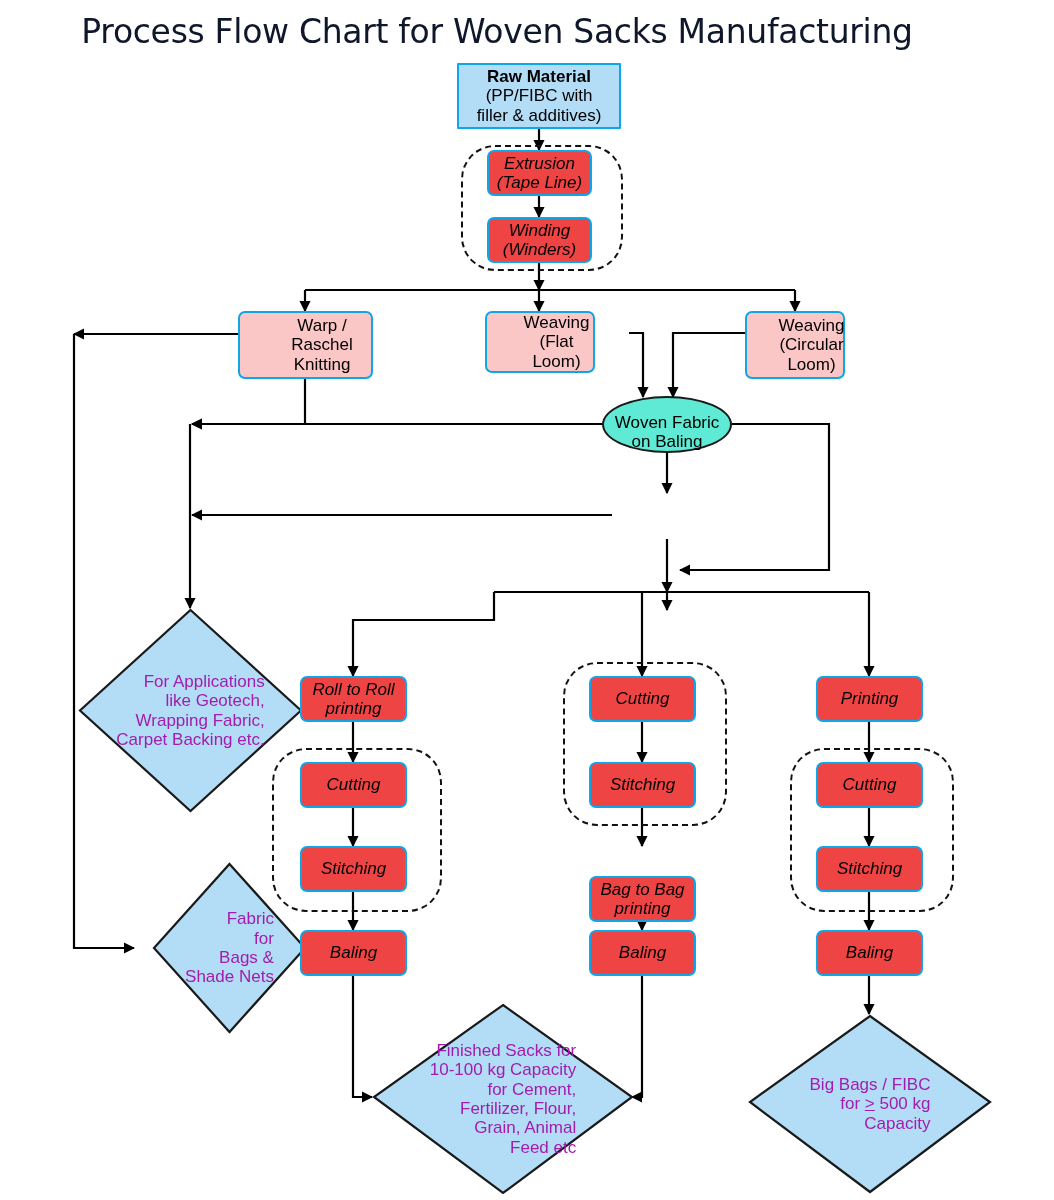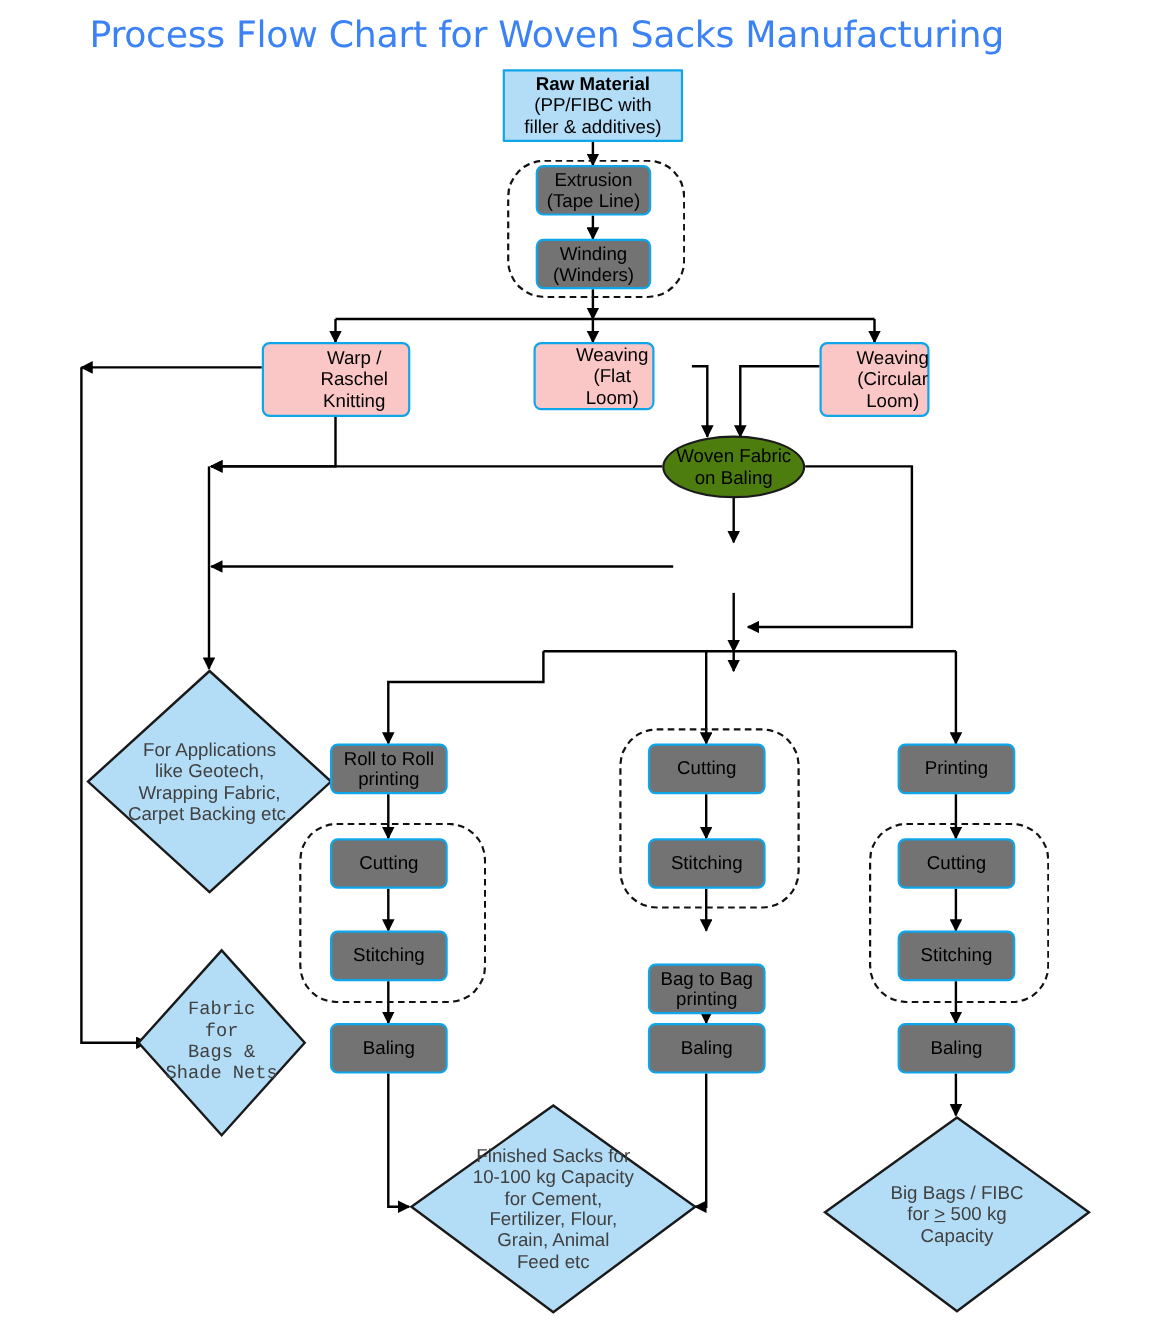--- a/index.html
+++ b/index.html
@@ -20,21 +20,21 @@
     height: 1200px;
   }
   #title {
     position: absolute;
     left: 0;
     top: 12px;
     width: 994px;
     text-align: center;
     font-size: 33px;
     font-weight: 400;
-    color: #3b82f6;
+    color: #0f172a;
     letter-spacing: -0.3px;
     font-family: "DejaVu Sans", sans-serif;
   }
   #wires {
     position: absolute;
     left: 0;
     top: 0;
     width: 1054px;
     height: 1200px;
     pointer-events: none;
@@ -51,48 +51,49 @@
     font-size: 17px;
     z-index: 3;
   }
   .rect {
     border: 2px solid #0ea5e9;
     border-radius: 7px;
   }
   .rect.sharp {
     border-radius: 1px;
   }
-  .green  { background: #737373; }
+  .green  { background: #ef4444; font-style: italic; }
   .pink   { background: #fbc6c6; padding-left: 33px; }
   .blue   { background: #b3ddf6; }
 
   .ellipse {
     border: 2px solid #1a1a1a;
     border-radius: 50%;
-    background: #4d7c0f;
+    background: #5eead4;
+    align-items: flex-end;
   }
   .diamond-wrap {
     position: absolute;
     z-index: 2;
   }
   .diamond-wrap svg {
     position: absolute;
     left: 0; top: 0;
   }
   .diamond-label {
     position: absolute;
     left: 0; top: 0;
     width: 100%; height: 100%;
     display: flex;
     align-items: center;
     justify-content: center;
-    text-align: center;
+    text-align: right;
     font-size: 17px;
     line-height: 1.14;
-    color: #404040;
+    color: #a21caf;
     z-index: 3;
   }
   .grp {
     position: absolute;
     border: 2.5px dashed #111111;
     border-radius: 34px;
     background: transparent;
     z-index: 1;
   }
   .bold-line { font-weight: bold; }
@@ -237,21 +238,21 @@
     <div class="diamond-label">
       <div>
         <div>For Applications</div>
         <div>like Geotech,</div>
         <div>Wrapping Fabric,</div>
         <div>Carpet Backing etc.</div>
       </div>
     </div>
   </div>
 
-  <div class="diamond-wrap" style="left:124px; top:862px; width:155px; height:172px;font-family:Liberation Mono, monospace;">
+  <div class="diamond-wrap" style="left:152px; top:862px; width:155px; height:172px;">
     <svg width="155" height="172" viewBox="0 0 155 172">
       <polygon points="77.5,2 153,86 77.5,170 2,86" fill="#b3ddf6" stroke="#1a1a1a" stroke-width="2.2"></polygon>
     </svg>
     <div class="diamond-label">
       <div>
         <div>Fabric</div>
         <div>for</div>
         <div>Bags &amp;</div>
         <div>Shade Nets</div>
       </div>

